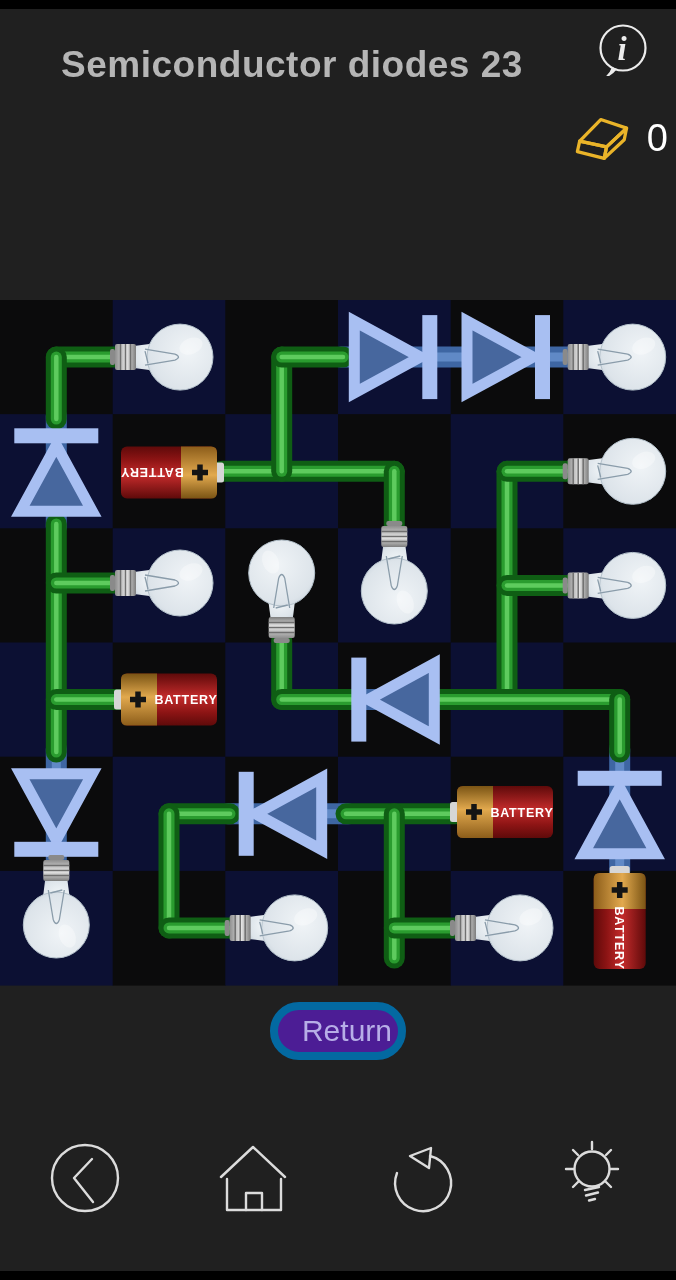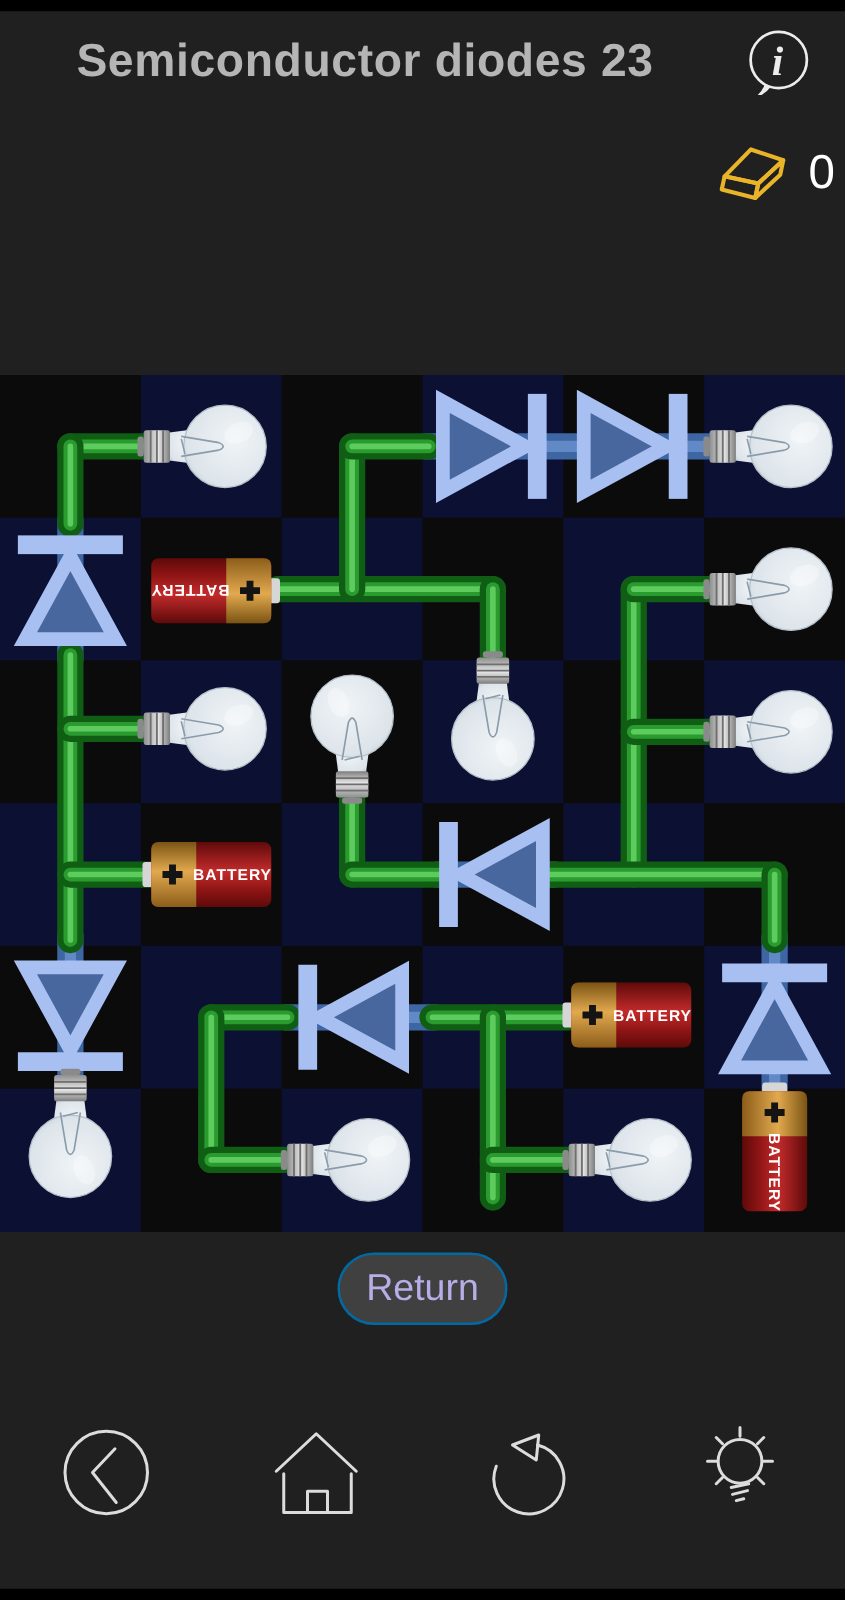--- a/index.html
+++ b/index.html
@@ -1,29 +1,29 @@
 <!DOCTYPE html>
 <html><head>
 <meta charset="utf-8">
 <style>
   html,body{margin:0;padding:0;background:#000;}
   #app{position:relative;width:676px;height:1280px;background:#202020;overflow:hidden;
        font-family:"Liberation Sans", sans-serif;}
   .strip{position:absolute;left:0;width:676px;background:#000;}
   #strip-top{top:0;height:9px;}
   #strip-bottom{top:1271px;height:9px;}
-  #page-title{position:absolute;top:28px;left:0;width:584px;text-align:center;
+  #page-title{position:absolute;top:44px;left:0;width:584px;text-align:center;
       font-size:37px;font-weight:bold;color:#b5b5b5;letter-spacing:0.5px;}
   #info-button{position:absolute;top:22px;right:26px;width:54px;height:54px;cursor:pointer;background:none;border:none;padding:0;}
   #gold-counter{position:absolute;top:112px;right:8px;display:flex;align-items:center;gap:15px;}
   #gold-count{color:#ffffff;font-size:38px;line-height:1;}
   #game-board{position:absolute;left:0;top:0;}
   #return-button{position:absolute;top:1002px;left:50%;transform:translateX(-50%);
-      width:136px;height:58px;border-radius:29px;background:#404040;border:2px solid #0369a1;
-      color:#b7aee7;font-size:30px;font-family:"Liberation Sans",sans-serif;cursor:pointer;}
+      width:136px;height:58px;border-radius:29px;background:#4c1d95;border:8px solid #0369a1;
+      color:#b7aee7;font-size:30px;font-family:"Liberation Sans",sans-serif;cursor:pointer;text-align:right;}
   #nav-bar{position:absolute;top:1139px;left:0;width:676px;height:78px;display:flex;}
   .nav-item{flex:1;display:flex;align-items:center;justify-content:center;background:none;border:none;cursor:pointer;padding:0;}
   .nav-item svg{stroke:#dcdcdc;stroke-width:2.4;fill:none;stroke-linecap:round;stroke-linejoin:round;}
   #info-button svg{stroke:#ececec;fill:none;}
   #info-glyph{font-family:"Liberation Serif",serif;font-style:italic;font-weight:bold;font-size:33px;fill:#ececec;stroke:none;}
 </style>
 </head>
 <body>
 
 <div id="app">

